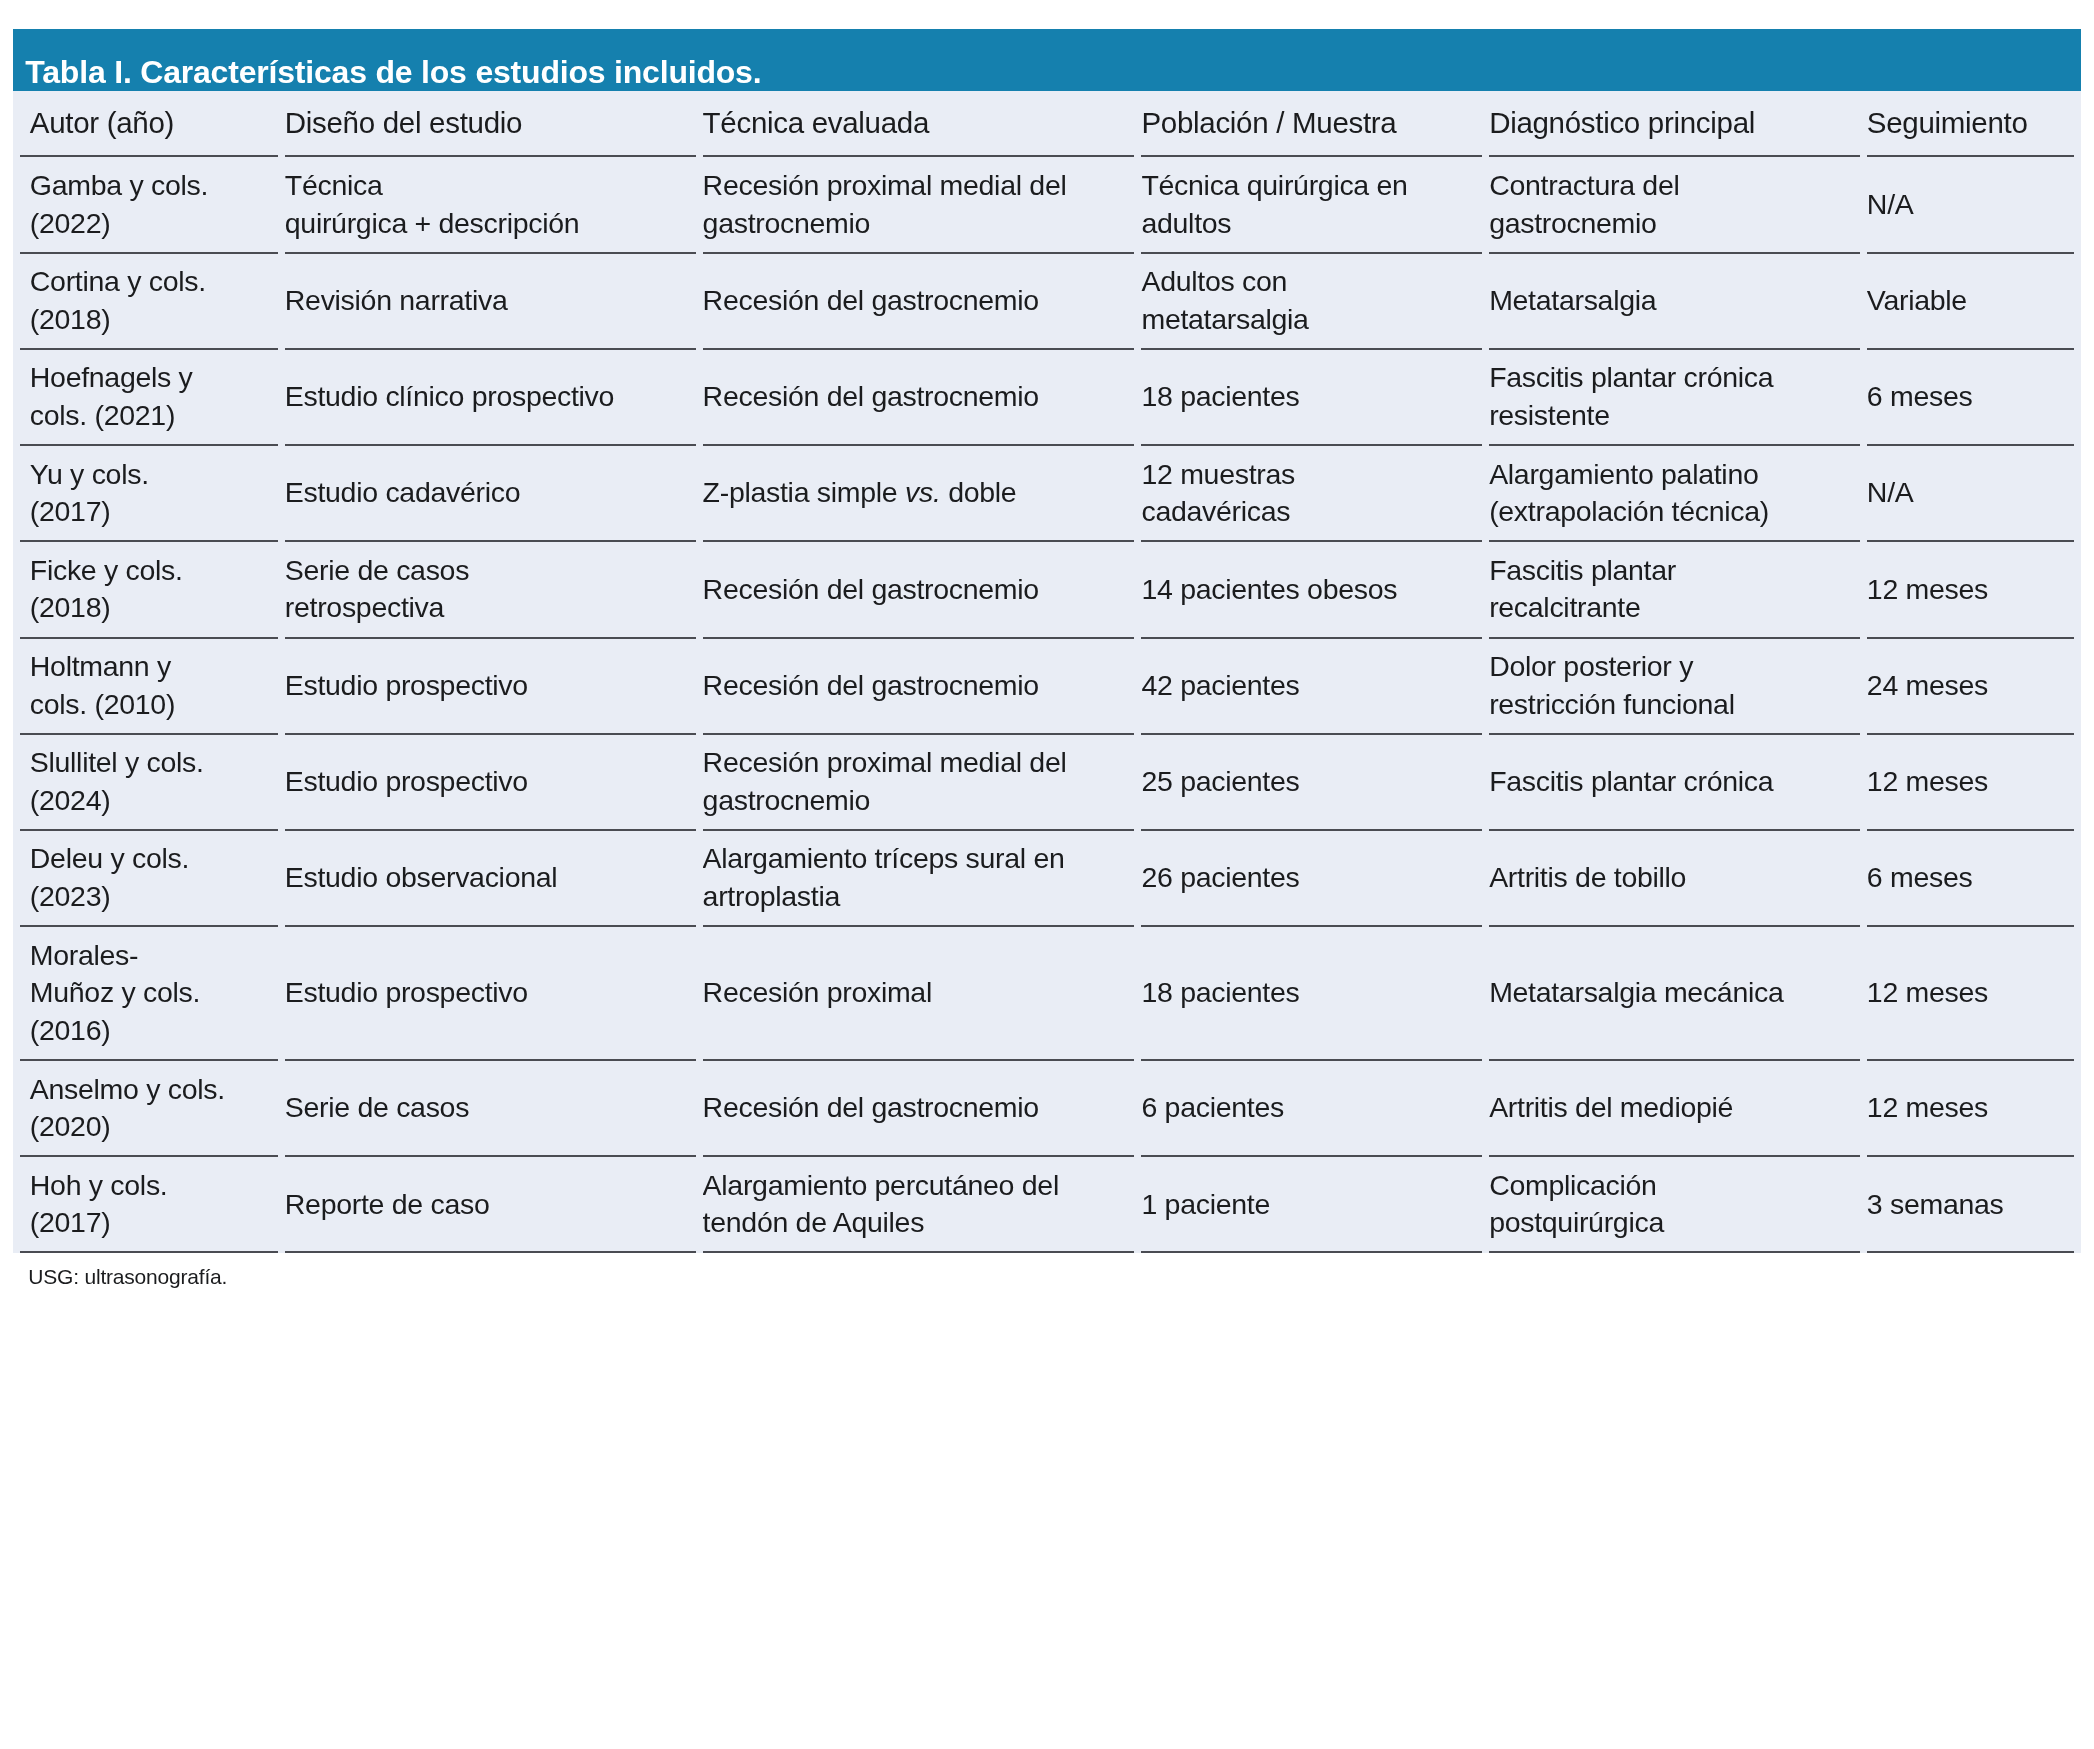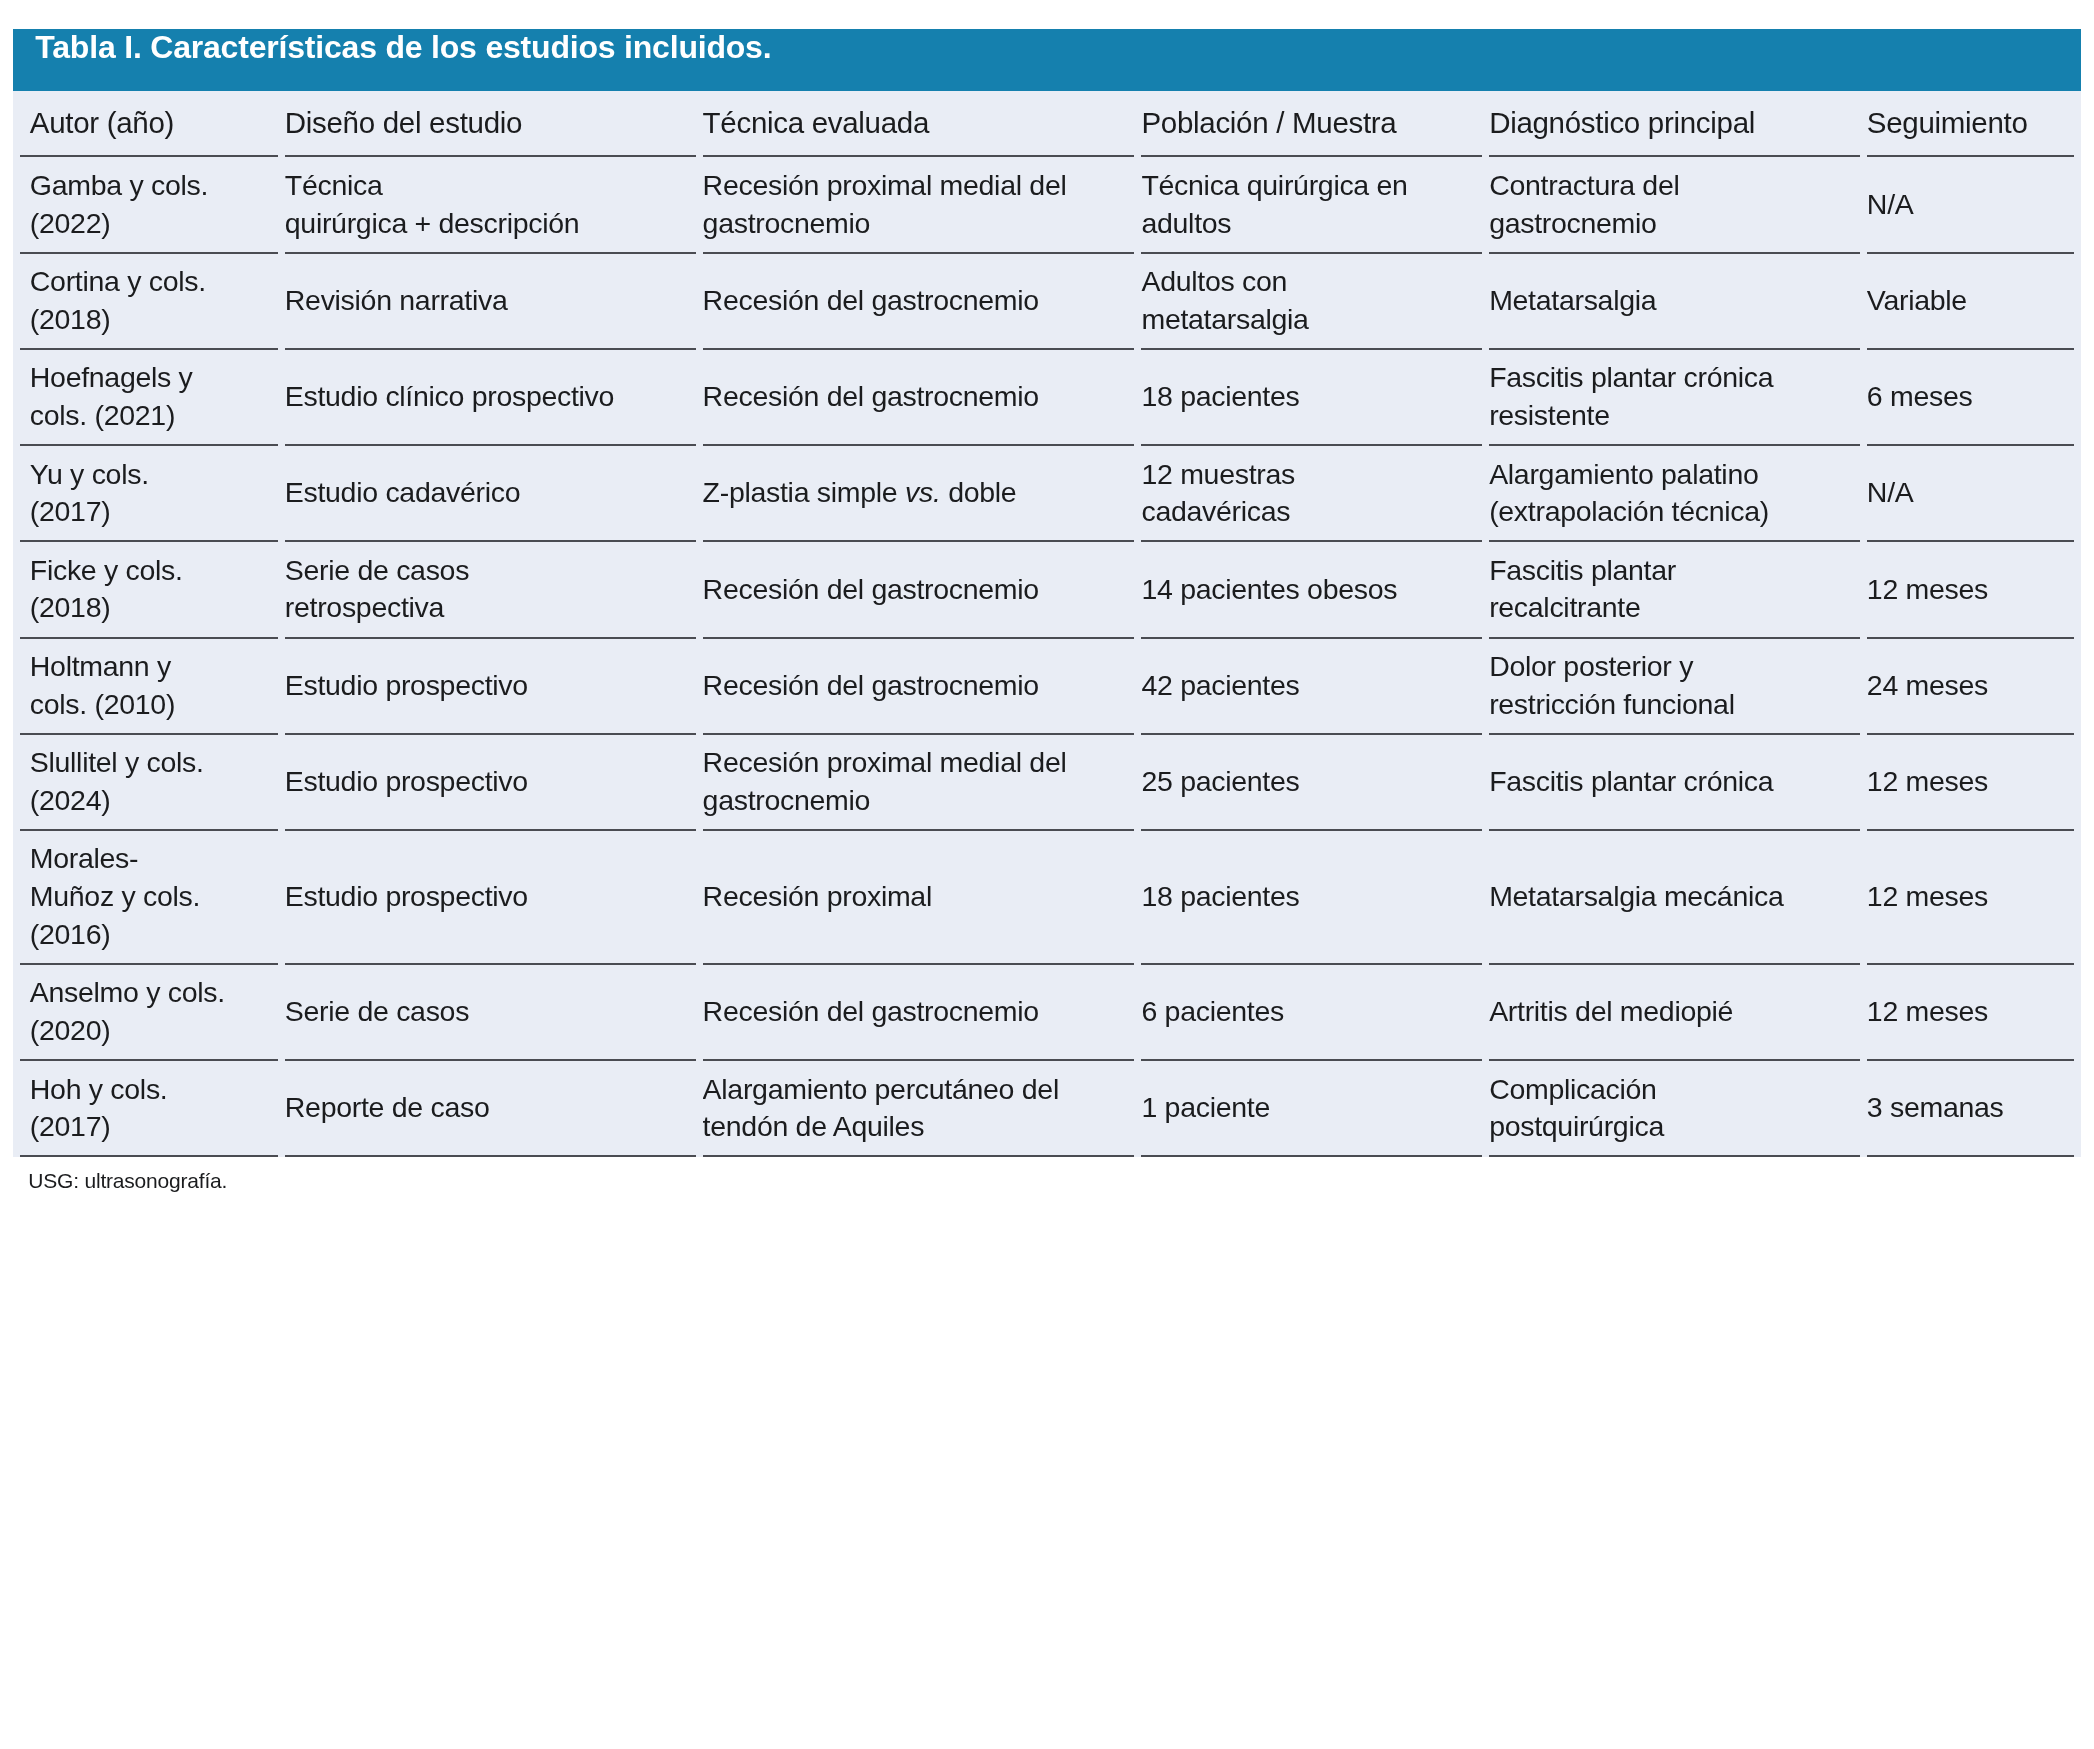--- a/index.html
+++ b/index.html
@@ -14,22 +14,22 @@
     width:2094px;height:1749px;
     background:#FFFFFF;
     overflow:hidden;
     font-family:"Liberation Sans","DejaVu Sans",sans-serif;
     color:var(--text);
   }
   .sheet{padding:28.5px 13.3px 0 13.3px;}
   .title-band{
     background:var(--band);
     height:62px;
-    display:flex;align-items:flex-start;
-    padding-left:22px;
+    display:flex;align-items:flex-end;
+    padding-left:12px;
     box-sizing:border-box;
   }
   .title-band span{
     color:var(--title-text);
     font-size:32px;font-weight:700;letter-spacing:-0.2px;
   }
   table.studies{
     width:2068px;
     table-layout:fixed;
     border-collapse:separate;
@@ -164,20 +164,30 @@
         <td>Slullitel y cols.
 (2024)</td>
         <td>Estudio prospectivo</td>
         <td>Recesión proximal medial del
 gastrocnemio</td>
         <td>25 pacientes</td>
         <td>Fascitis plantar crónica</td>
         <td>12 meses</td>
       </tr>
       <tr>
+        <td>Deleu y cols.
+(2023)</td>
+        <td>Estudio observacional</td>
+        <td>Alargamiento tríceps sural en
+artroplastia</td>
+        <td>26 pacientes</td>
+        <td>Artritis de tobillo</td>
+        <td>6 meses</td>
+      </tr>
+      <tr>
         <td>Morales-
 Muñoz y cols.
 (2016)</td>
         <td>Estudio prospectivo</td>
         <td>Recesión proximal</td>
         <td>18 pacientes</td>
         <td>Metatarsalgia mecánica</td>
         <td>12 meses</td>
       </tr>
       <tr>

